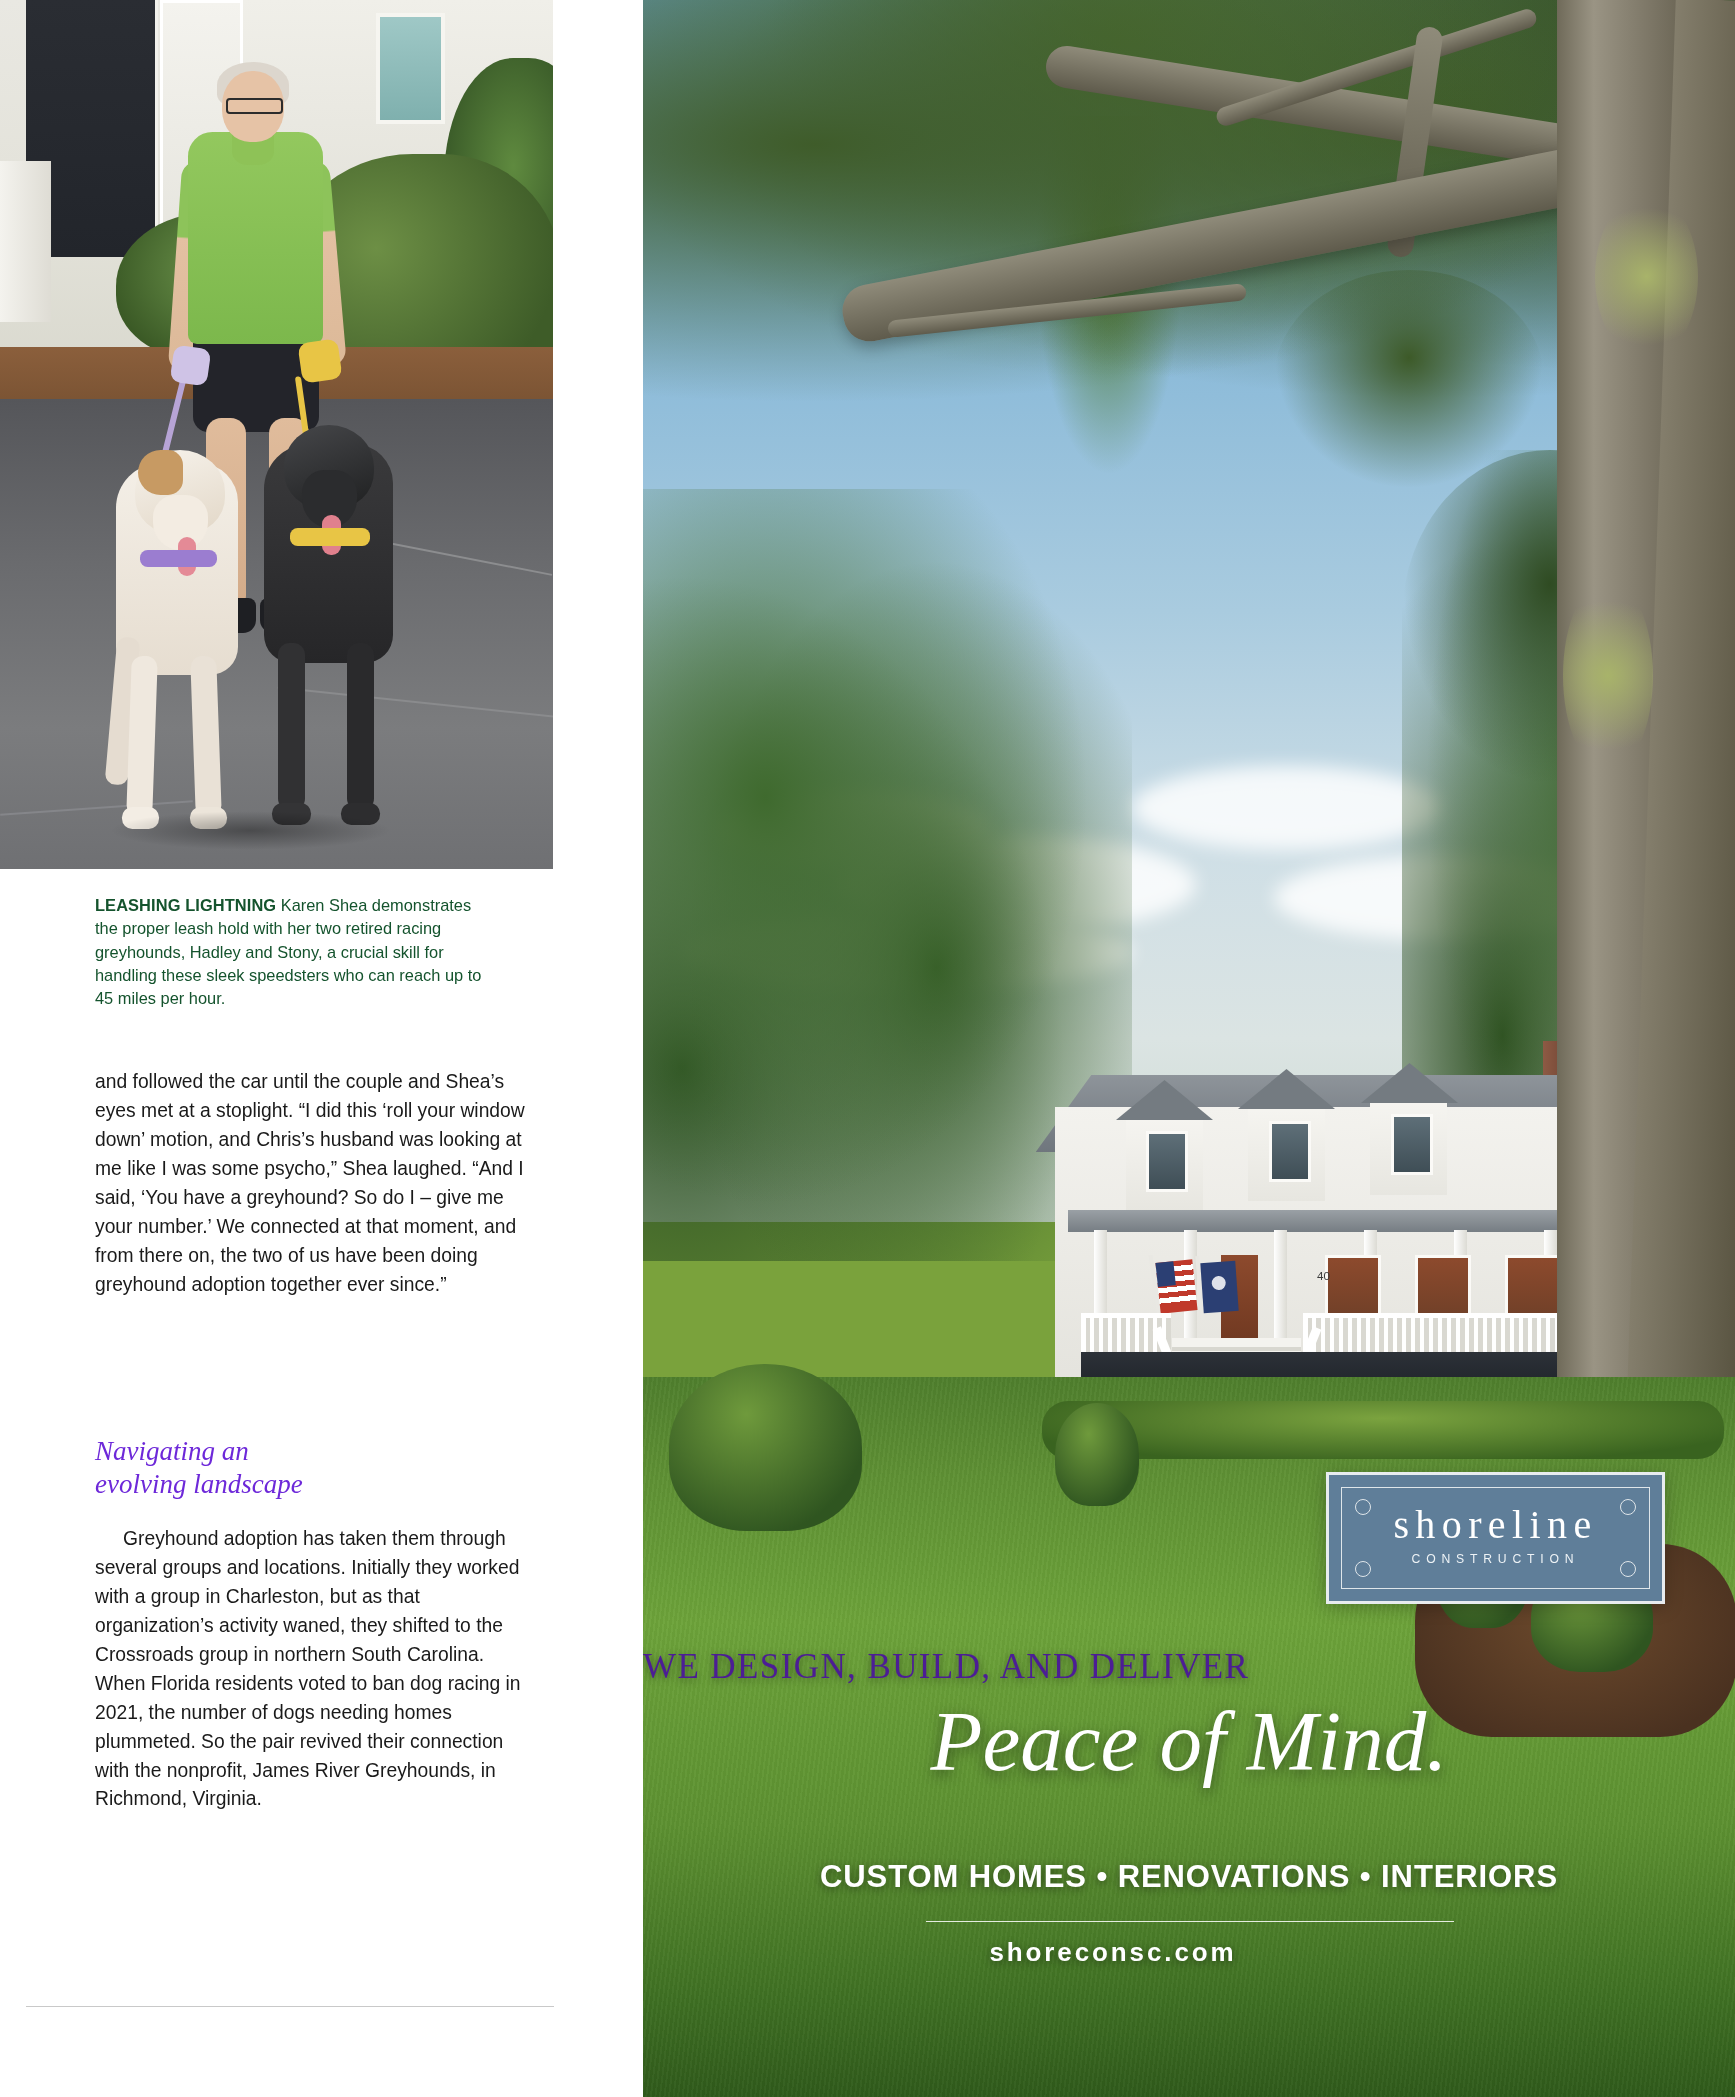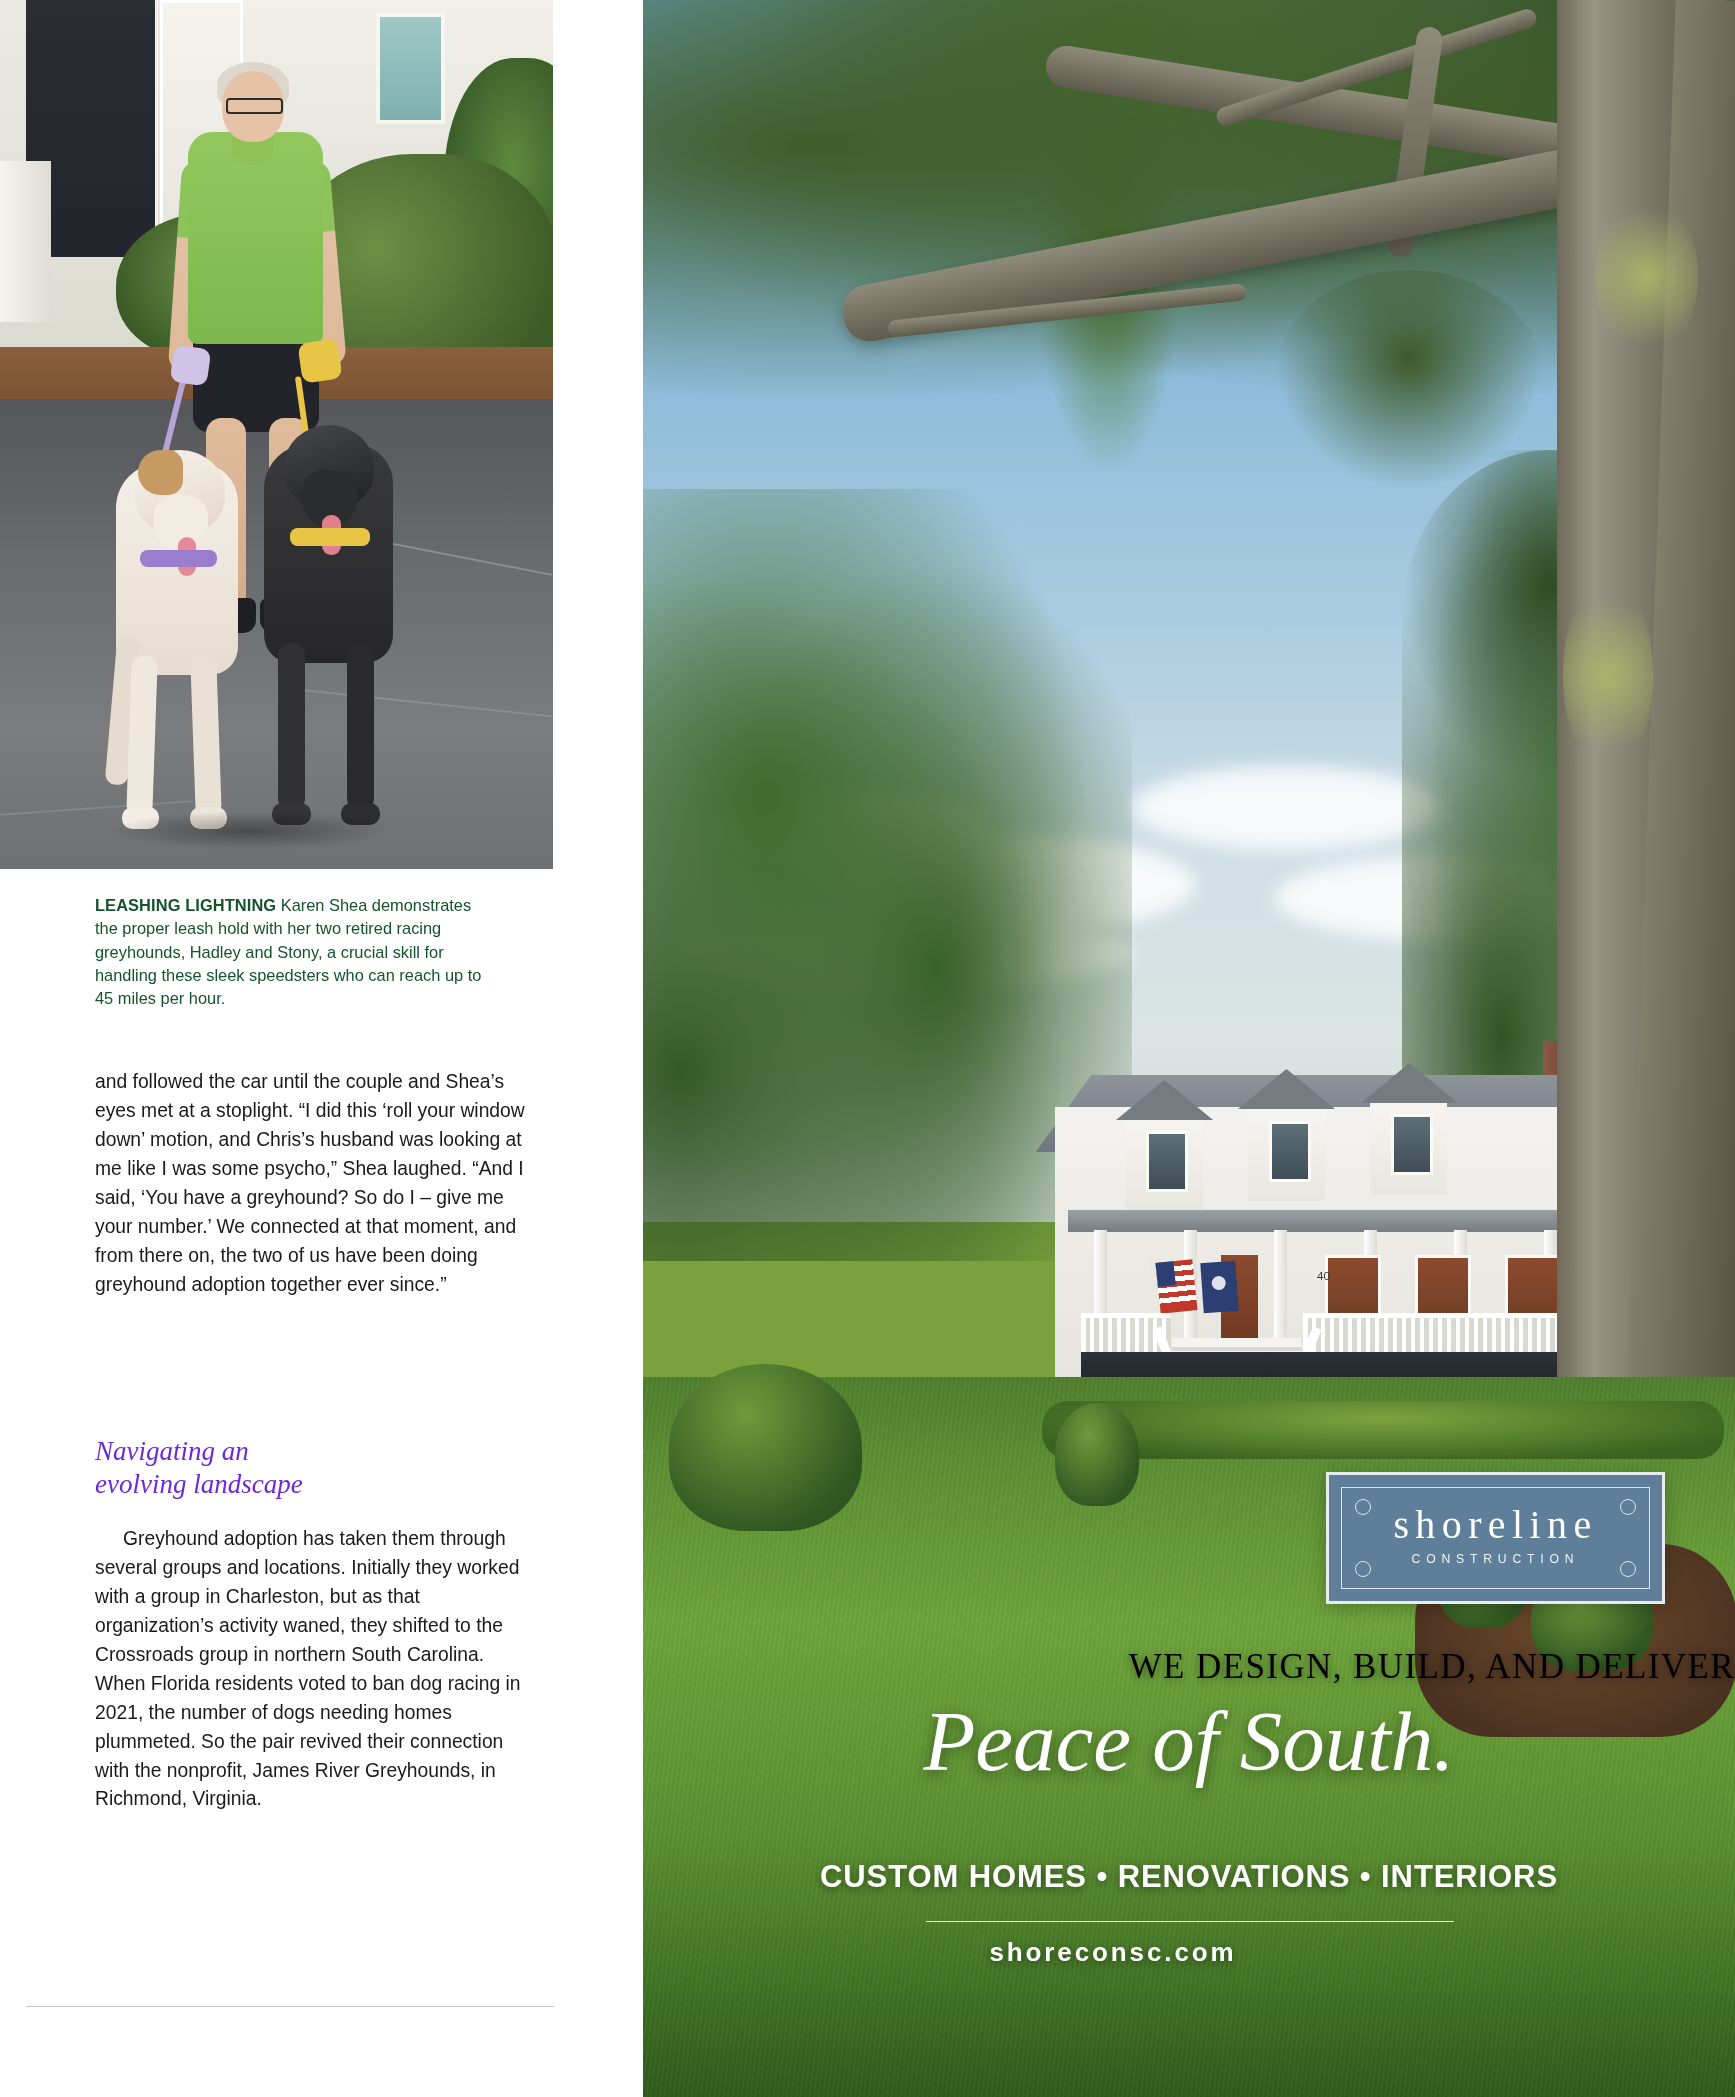--- a/index.html
+++ b/index.html
@@ -573,25 +573,25 @@
     color: #eef3f6;
   }
   .logo-orn {
     position: absolute; width: 14px; height: 14px; border-radius: 50%;
     border: 1.9px solid #dfe6ea;
   }
 
   
   .ad-line1 {
     position: absolute; left: 0; width: 1092px; top: 1647px;
-    text-align: right;
+    text-align: left;
     font-family: "Liberation Serif", serif;
     font-size: 35px;
     letter-spacing: 1.4px;
-    color: #000000;
+    color: #4c1d95;
     text-shadow: 0 1.9px 9px rgba(0,0,0,.45);
   }
   .ad-script {
     position: absolute; left: 0; width: 1092px; top: 1692px;
     text-align: center;
     font-family: "Liberation Serif", serif;
     font-style: italic;
     font-size: 85px;
     color: #ffffff;
     text-shadow: 0 3.9px 14px rgba(0,0,0,.45);
@@ -789,20 +789,20 @@
       <div class="logo-inner"></div>
       <div class="logo-orn" style="left:26px; top:24.4px;"></div>
       <div class="logo-orn" style="right:26px; top:24.4px;"></div>
       <div class="logo-orn" style="left:26px; bottom:24.4px;"></div>
       <div class="logo-orn" style="right:26px; bottom:24.4px;"></div>
       <div class="logo-word">shoreline</div>
       <div class="logo-sub">CONSTRUCTION</div>
     </div>
 
     <div class="ad-line1">WE DESIGN, BUILD, AND DELIVER</div>
-    <div class="ad-script">Peace of South.</div>
+    <div class="ad-script">Peace of Mind.</div>
     <div class="ad-line3">CUSTOM HOMES • RENOVATIONS • INTERIORS</div>
     <div class="ad-divider"></div>
     <div class="ad-url">shoreconsc.com</div>
   </div>
 
 </div>
 
 
 </body></html>

